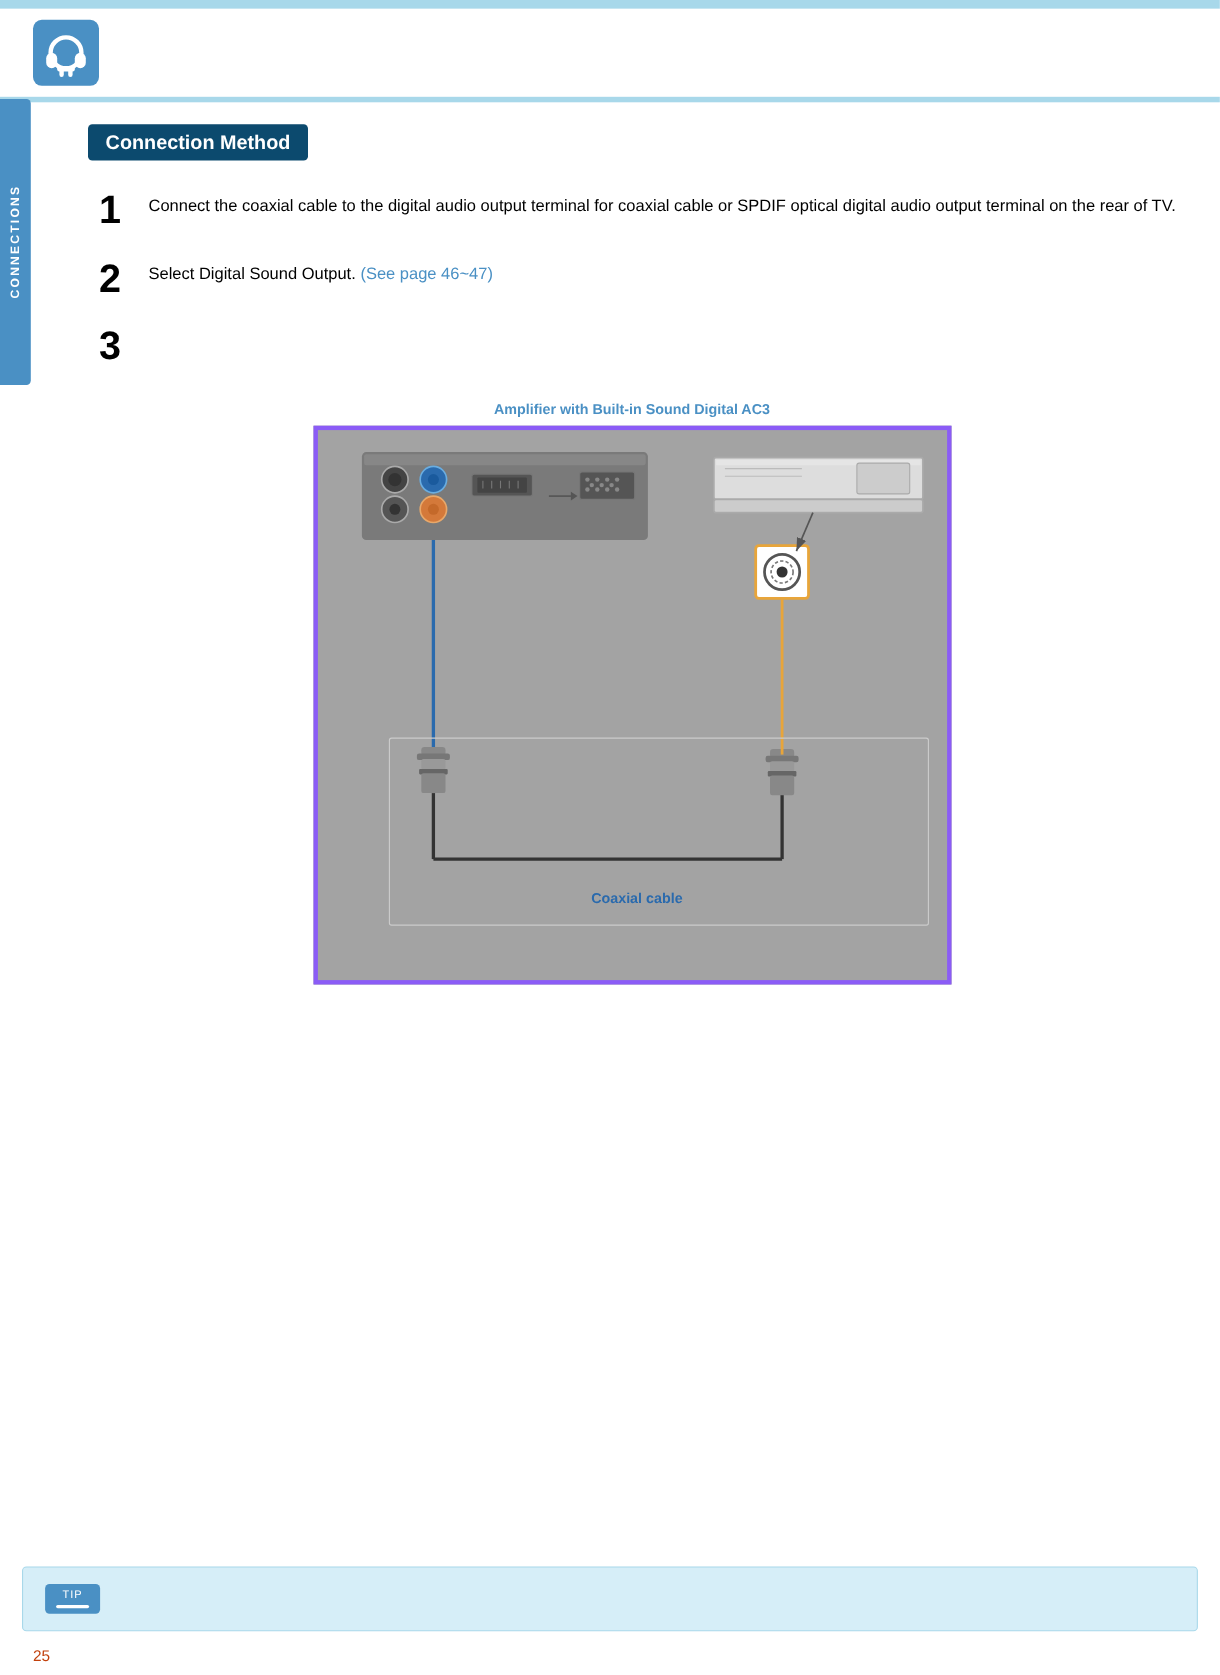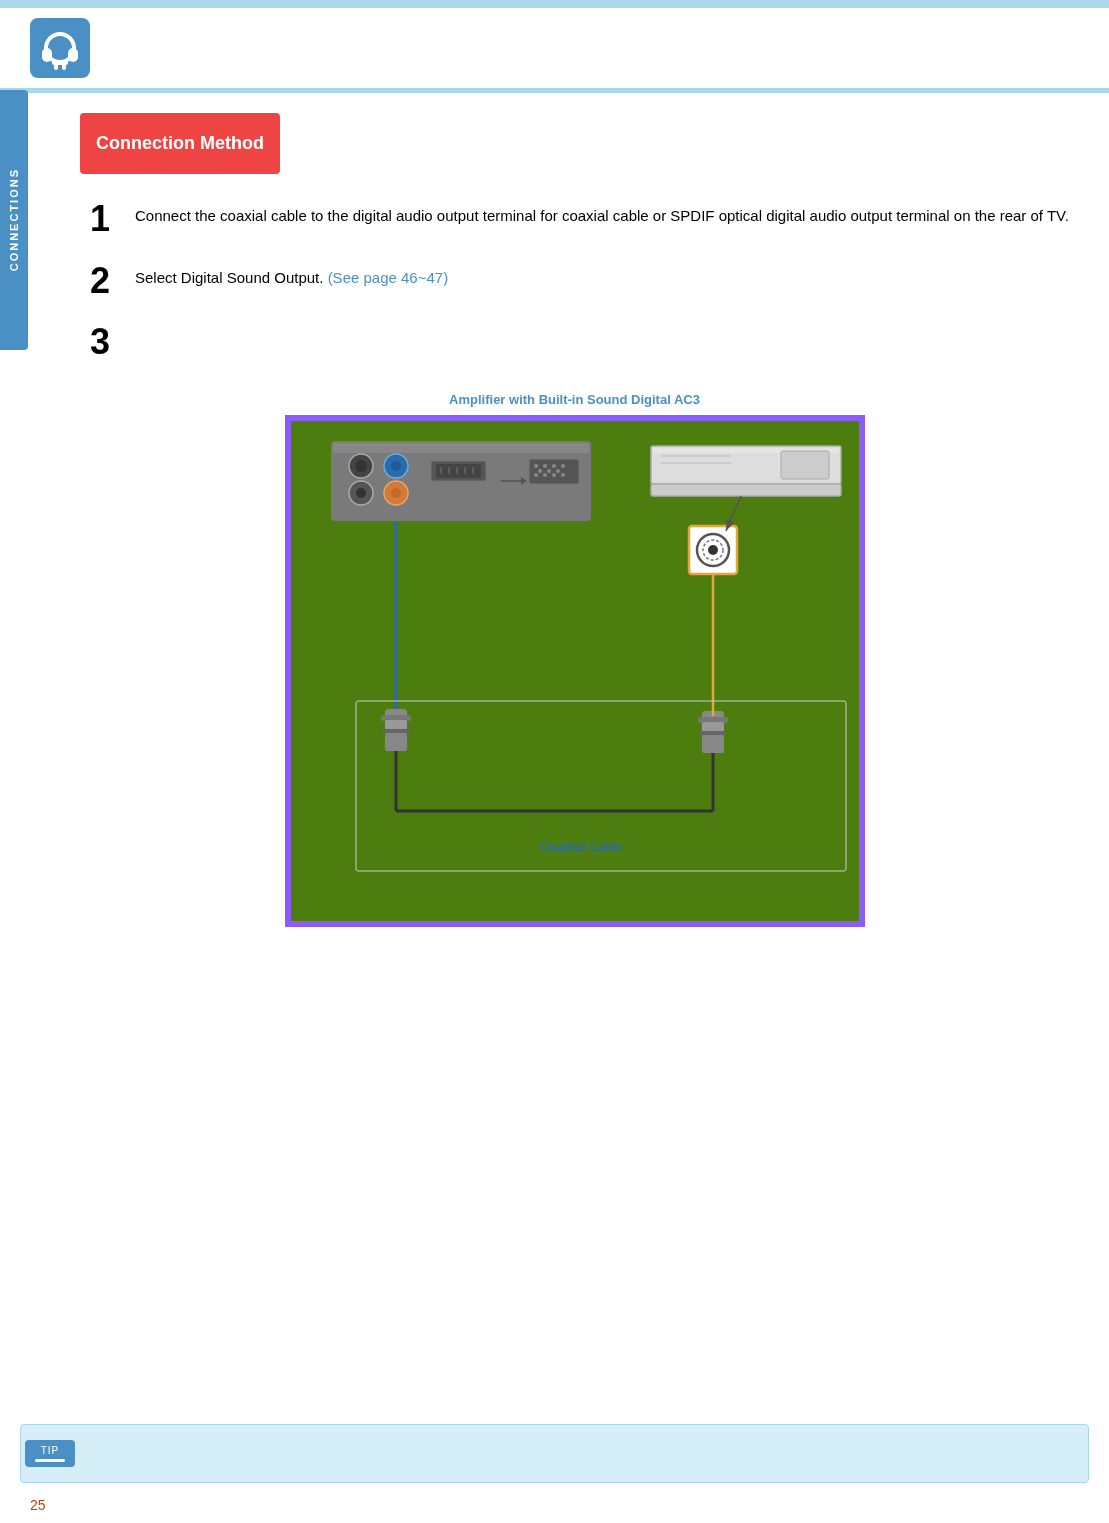--- a/index.html
+++ b/index.html
@@ -73,25 +73,25 @@
       font-size: 32px;
       font-weight: 900;
       color: #000;
       margin-bottom: 20px;
       font-family: Arial Black, Arial, sans-serif;
     }
 
     
     .section-badge {
       display: inline-block;
-      background: #ef4444;
+      background: #0c4a6e;
       color: white;
       font-size: 18px;
       font-weight: bold;
-      padding: 20px 16px;
+      padding: 6px 16px;
       border-radius: 4px;
       margin-bottom: 25px;
       font-family: Arial Black, Arial, sans-serif;
     }
 
     
     .steps {
       margin-left: 10px;
     }
 
@@ -131,22 +131,22 @@
 
     .diagram-label {
       text-align: center;
       color: #4a90c4;
       font-size: 13px;
       font-weight: bold;
       margin-bottom: 8px;
     }
 
     .diagram-frame {
-      border: 6px solid #8b5cf6;
-      background: #4d7c0f;
+      border: 4px solid #8b5cf6;
+      background: #a3a3a3;
       padding: 10px;
       position: relative;
       width: 580px;
       margin: 0 auto;
     }
 
     
     .svg-diagram {
       display: block;
       margin: 0 auto;
@@ -157,21 +157,21 @@
       position: absolute;
       bottom: 40px;
       left: 0;
       right: 0;
       margin: 0 20px;
       background: #d6eef8;
       border: 1px solid #a8d8ea;
       border-radius: 4px;
       display: flex;
       align-items: center;
-      padding: 15px 4px;
+      padding: 15px 20px;
       gap: 15px;
     }
 
     .tip-badge {
       background: #4a90c4;
       color: white;
       font-size: 14px;
       font-weight: bold;
       padding: 5px 10px;
       border-radius: 4px;

